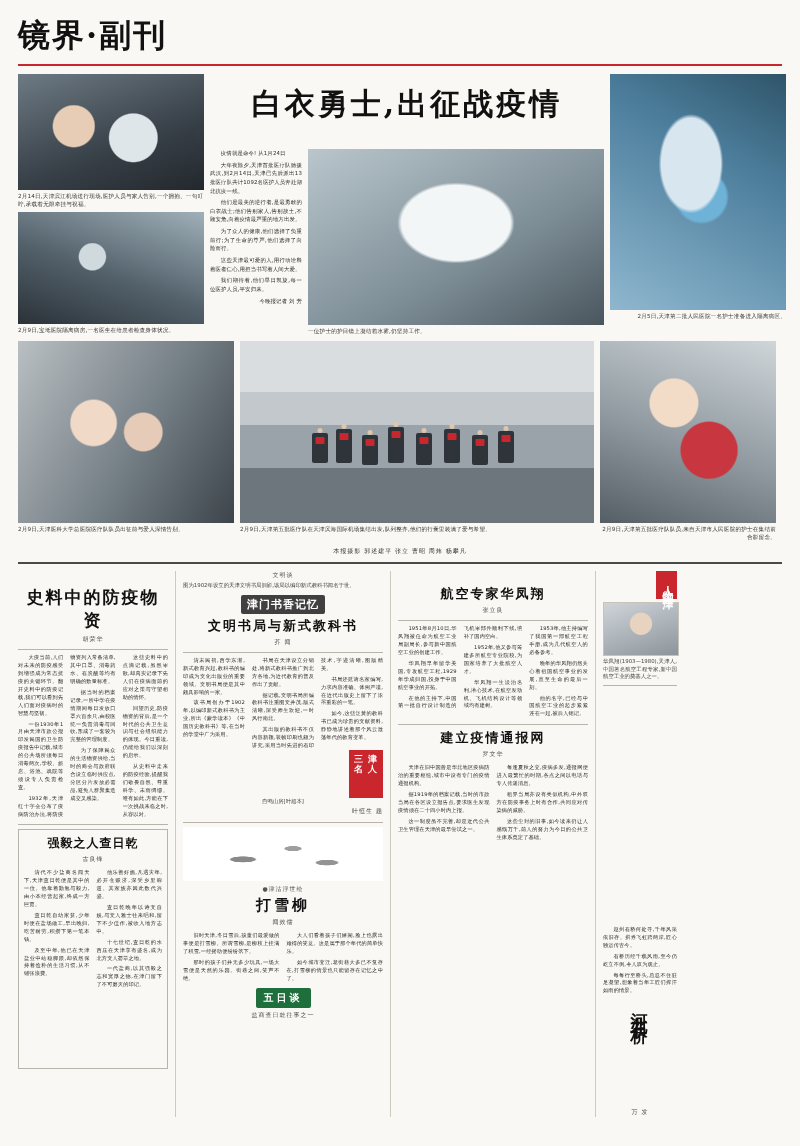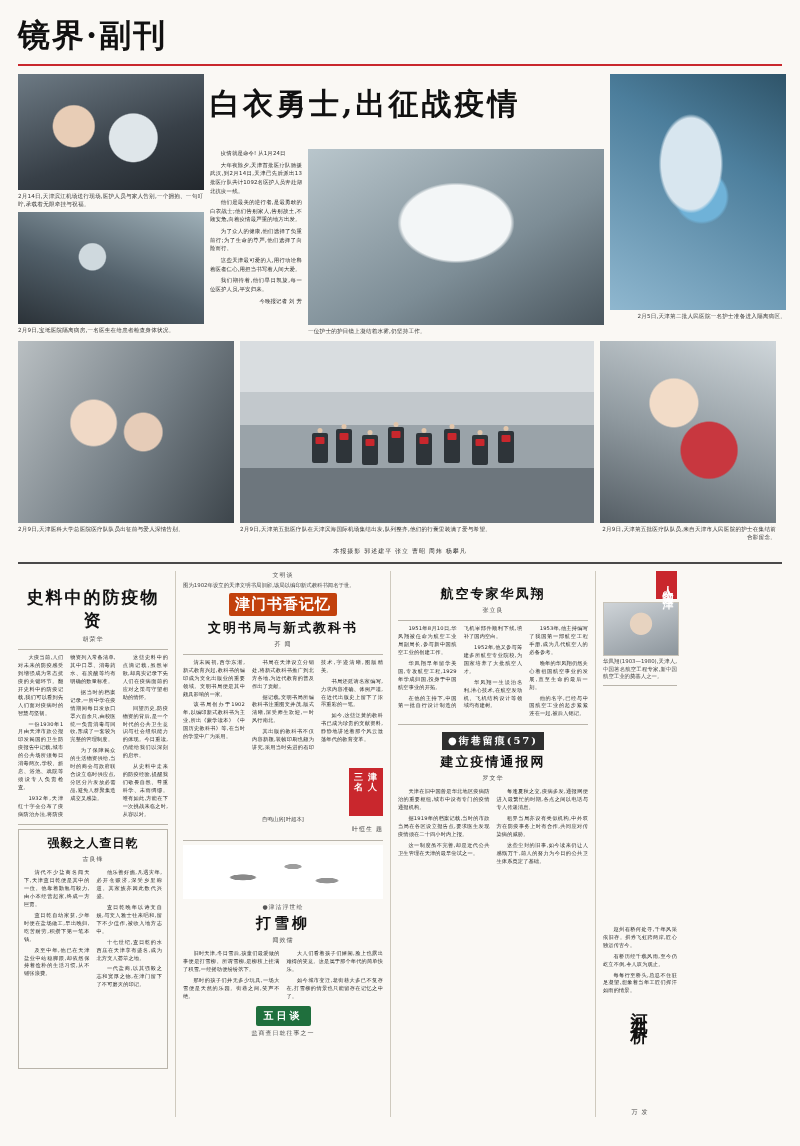--- a/index.html
+++ b/index.html
@@ -38,20 +38,21 @@
     padding:2px 5px;border-radius:2px;letter-spacing:1px;
     margin-bottom:1px;
   }
   .page-no{
     font-family:"DejaVu Serif","Liberation Serif",serif;
     font-size:26px;font-weight:bold;color:#c9272d;line-height:.9;
   }
   
   .headline-area{margin-top:8px;}
   .headline{
+    text-align:center;
     font-family:"DejaVu Serif","Liberation Serif",serif;
     font-size:30px;font-weight:bold;letter-spacing:3px;color:#111;
     margin:10px 0 24px 0;
   }
   .row{display:flex;gap:6px;margin-bottom:6px;}
   .cell{position:relative;}
   .ph{
     position:relative;overflow:hidden;background:#8a8f93;
     display:block;
   }
@@ -110,22 +111,22 @@
   .t-lg{font-size:17px;}
   .t-md{font-size:13px;}
   .author{text-align:center;font-size:6px;color:#444;margin:3px 0 5px 0;letter-spacing:1px;}
   .body-cols{column-gap:7px;}
   .body{
     font-size:5.2px;line-height:1.52;text-align:justify;color:#2b2b2b;
     letter-spacing:.15px;
   }
   .body p{margin:0 0 3px 0;text-indent:2em;}
   .redbar{
-    display:inline-block;background:#c2410c;color:#fff;
-    font-size:15px;font-weight:bold;padding:2px 6px;letter-spacing:1px;
+    display:inline-block;background:#404040;color:#fff;
+    font-size:11px;font-weight:bold;padding:2px 6px;letter-spacing:1px;
     border-radius:2px;
   }
   .seal{
     width:34px;height:48px;background:#c9272d;color:#fff;
     font-size:9px;line-height:1.15;font-weight:bold;text-align:center;
     padding:4px 2px;box-sizing:border-box;letter-spacing:1px;
     font-family:"DejaVu Serif","Liberation Serif",serif;
   }
   .box{border:1px solid #b9b4aa;padding:5px;box-sizing:border-box;}
   .boxtitle{
@@ -327,21 +328,21 @@
       <hr class="hr-thin">
       <div class="body body-cols" style="column-count:3">
         <p>清末民初,西学东渐,新式教育兴起,教科书的编印成为文化出版业的重要领域。文明书局便是其中颇具影响的一家。</p>
         <p>该书局创办于1902年,以编印新式教科书为主业,所出《蒙学读本》《中国历史教科书》等,在当时的学堂中广为采用。</p>
         <p>书局在天津设立分销处,将新式教科书推广到北方各地,为近代教育的普及作出了贡献。</p>
         <p>据记载,文明书局所编教科书注重图文并茂,版式清晰,深受师生欢迎,一时风行南北。</p>
         <p>其出版的教科书不仅内容新颖,装帧印刷也颇为讲究,采用当时先进的石印技术,字迹清晰,图版精美。</p>
         <p>书局还延请名家编写,力求内容准确、体例严谨,在近代出版史上留下了浓墨重彩的一笔。</p>
         <p>如今,这些泛黄的教科书已成为珍贵的文献资料,静静地讲述着那个风云激荡年代的教育变革。</p>
       </div>
-      <div style="display:flex;justify-content:flex-end;align-items:center;gap:4px;margin-top:16px">
+      <div style="display:flex;justify-content:flex-end;align-items:center;gap:4px;margin-top:0">
         <div class="seal">三  津  名  人</div>
       </div>
       <div class="small-cap" style="text-align:center">自鸣山房[叶超本]</div>
       <div class="sig">叶恒生  题</div>
 
       <hr class="hr-thin" style="margin-top:6px">
 
       <div style="margin-top:4px">
         <div class="leafart"></div>
         <div class="kicker" style="text-align:center">●津沽浮世绘</div>
@@ -373,23 +374,20 @@
         <p>1952年,他又参与筹建多所航空专业院校,为国家培养了大批航空人才。</p>
         <p>华凤翔一生淡泊名利,潜心技术,在航空发动机、飞机结构设计等领域均有建树。</p>
         <p>1953年,他主持编写了我国第一部航空工程手册,成为几代航空人的必备参考。</p>
         <p>晚年的华凤翔仍然关心着祖国航空事业的发展,直至生命的最后一刻。</p>
         <p>他的名字,已经与中国航空工业的起步紧紧连在一起,被后人铭记。</p>
       </div>
 
       <hr class="hr-thin" style="margin-top:6px">
 
       <div style="margin-top:4px">
-        <div style="text-align:center">
-          <span class="dark-h">●街巷留痕(57)</span>
-        </div>
         <div class="art-title t-md" style="margin-top:3px">建立疫情通报网</div>
         <div class="author">罗文华</div>
         <div class="body body-cols" style="column-count:2">
           <p>天津在旧中国曾是华北地区疫病防治的重要枢纽,城市中设有专门的疫情通报机构。</p>
           <p>据1919年的档案记载,当时的市政当局在各区设立报告点,要求医生发现疫情须在二十四小时内上报。</p>
           <p>这一制度虽不完善,却是近代公共卫生管理在天津的最早尝试之一。</p>
           <p>每逢夏秋之交,疫病多发,通报网便进入最繁忙的时期,各点之间以电话与专人传递消息。</p>
           <p>租界当局亦设有类似机构,中外双方在防疫事务上时有合作,共同应对传染病的威胁。</p>
           <p>这些尘封的旧事,如今读来仍让人感慨万千,前人的努力为今日的公共卫生体系奠定了基础。</p>
         </div>

